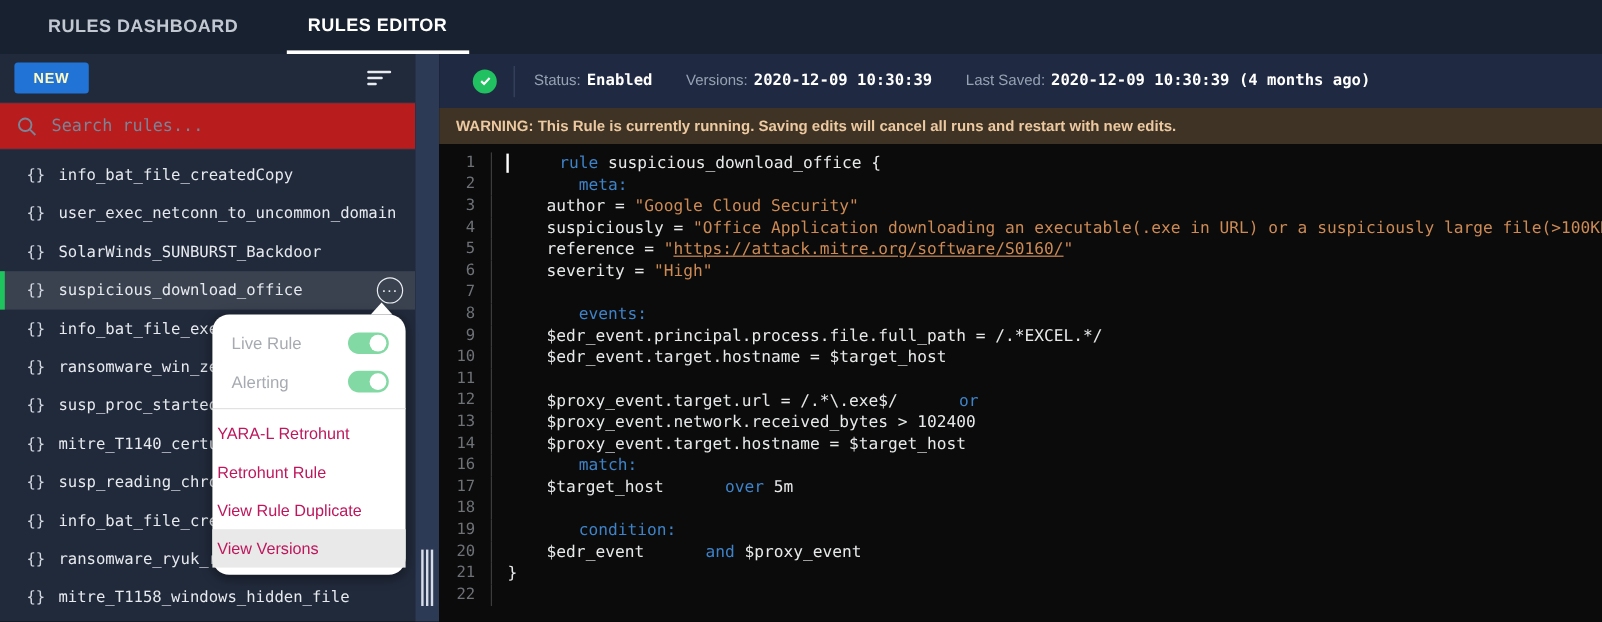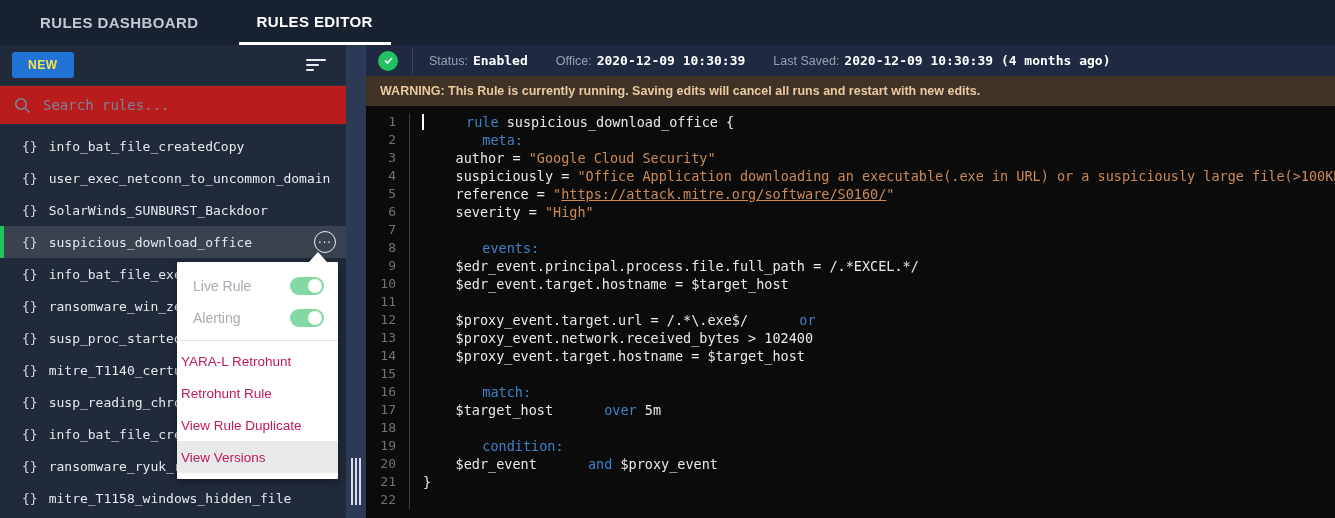--- a/index.html
+++ b/index.html
@@ -12,21 +12,21 @@
     background:#18212F; display:flex; align-items:stretch; }
   .tab { display:flex; align-items:center; padding:0 18px; margin-left:22px;
     font-size:15px; font-weight:bold; letter-spacing:.4px; color:#C2C8D2; cursor:pointer; }
   .tab.active { color:#FFFFFF; border-bottom:3px solid #FFFFFF; }
 
   
   .sidebar { position:absolute; left:0; top:45px; width:346px; height:473px;
     background:#212A3B; display:flex; flex-direction:column; }
   .side-head { height:40px; display:flex; align-items:center; justify-content:space-between;
     padding:0 16px 0 12px; }
-  .new-btn { background:#2173D6; color:#fde047; font-size:12px; font-weight:bold;
+  .new-btn { background:#2173D6; color:#fef9c3; font-size:12px; font-weight:bold;
     letter-spacing:.6px; border:none; border-radius:3px; padding:6px 16px; cursor:pointer; }
   .sort-icon { display:flex; flex-direction:column; gap:3px; cursor:pointer; padding:4px; }
   .sort-icon i { display:block; height:2px; background:#E8EBF0; border-radius:1px; }
   .sort-icon i:nth-child(1){ width:20px; } .sort-icon i:nth-child(2){ width:13px; }
   .sort-icon i:nth-child(3){ width:8px; }
   .search-row { height:40px; background:#b91c1c; border-top:1px solid #2A3345;
     border-bottom:1px solid #2A3345; display:flex; align-items:center; padding:0 14px; }
   .search-row svg { flex:none; margin-right:12px; }
   .search-input { background:transparent; border:none; outline:none; color:#C7CDD8;
     font-family:"DejaVu Sans Mono", monospace; font-size:14px; width:100%; }
@@ -45,22 +45,22 @@
     margin-top:-6px; }
 
   
   .strip { position:absolute; left:346px; top:45px; width:20px; height:473px; background:#2D3A55; }
   .grip { position:absolute; left:5px; top:413px; height:47px; display:flex; gap:2px; cursor:col-resize; }
   .grip i { display:block; width:2px; height:100%; background:#D8DEE9; }
 
   
   .main { position:absolute; left:366px; top:45px; width:969px; height:473px;
     display:flex; flex-direction:column; }
-  .status-bar { height:31px; background:#1F2A42; display:flex; align-items:center;
-    padding:0 12px; flex:none; }
+  .status-bar { height:45px; background:#1F2A42; display:flex; align-items:center;
+    padding:0 28px; flex:none; }
   .check { width:20px; height:20px; border-radius:50%; background:#21C061; flex:none;
     display:flex; align-items:center; justify-content:center; }
   .vdiv { width:1px; height:26px; background:#39455E; margin:0 16px 0 14px; flex:none; }
   .sgroup { display:flex; align-items:baseline; margin-right:28px; white-space:nowrap; }
   .slabel { color:#97A1B3; font-size:12.5px; margin-right:5px; }
   .svalue { color:#FFFFFF; font-family:"DejaVu Sans Mono", monospace; font-weight:bold;
     font-size:13px; }
   .warning-bar { height:30px; background:#3E3325; color:#ECC9A0; font-size:12.5px;
     font-weight:bold; display:flex; align-items:center; padding:0 14px; flex:none; }
 
@@ -71,21 +71,21 @@
     font-family:"DejaVu Sans Mono", monospace; font-size:13px; line-height:18px;
     border-right:1px solid #3C3C3C; user-select:none; }
   .ct { flex:1; padding-left:13px; font-family:"DejaVu Sans Mono", monospace;
     font-size:13.5px; line-height:18px; color:#E7E9EA; position:relative; }
   .c-k { color:#3E82C8;margin-left:43px; } .c-s { color:#CC8A55; }
   .c-u { color:#CC8A55; text-decoration:underline; } .c-p { color:#E7E9EA; }
   .cursor { position:absolute; left:12px; top:1px; width:2px; height:16px; background:#FFFFFF; }
 
   
   .popup { position:absolute; left:177px; top:262px; width:161px; background:#FFFFFF;
-    border-radius:1px; box-shadow:0 2px 10px rgba(0,0,0,.45); z-index:20; padding:8px 0 6px 0; }
+    border-radius:14px; box-shadow:0 2px 10px rgba(0,0,0,.45); z-index:20; padding:8px 0 6px 0; }
   .popup .caret { position:absolute; top:-10px; left:132px; width:0; height:0;
     border-left:9px solid transparent; border-right:9px solid transparent;
     border-bottom:10px solid #FFFFFF; }
   .toggle-row { height:32px; display:flex; align-items:center; justify-content:space-between;
     padding:0 14px 0 16px; cursor:pointer; }
   .toggle-row .tlabel { color:#A7ABB1; font-size:14px; }
   .toggle { width:34px; height:18px; border-radius:9px; background:#82D9A3; position:relative;
     flex:none; }
   .toggle::after { content:''; position:absolute; right:2px; top:2px; width:14px; height:14px;
     border-radius:50%; background:#FFFFFF; }
@@ -187,21 +187,21 @@
       <svg width="11" height="11" viewBox="0 0 11 11">
         <polyline points="2,5.6 4.4,8 9,3" fill="none" stroke="#FFFFFF" stroke-width="1.8"></polyline>
       </svg>
     </div>
     <div class="vdiv"></div>
     <div class="sgroup">
       <span class="slabel">Status:</span>
       <span class="svalue">Enabled</span>
     </div>
     <div class="sgroup">
-      <span class="slabel">Office:</span>
+      <span class="slabel">Versions:</span>
       <span class="svalue">2020-12-09 10:30:39</span>
     </div>
     <div class="sgroup">
       <span class="slabel">Last Saved:</span>
       <span class="svalue">2020-12-09 10:30:39 (4 months ago)</span>
     </div>
   </div>
   <div class="warning-bar">
     <span>WARNING: This Rule is currently running. Saving edits will cancel all runs and restart with new edits.</span>
   </div>
@@ -213,21 +213,20 @@
       <div class="cl"><span class="ln">5</span><span class="ct"><span class="c-p">    reference = </span><span class="c-s">"</span><span class="c-u">https://attack.mitre.org/software/S0160/</span><span class="c-s">"</span></span></div>
       <div class="cl"><span class="ln">6</span><span class="ct"><span class="c-p">    severity = </span><span class="c-s">"High"</span></span></div>
       <div class="cl"><span class="ln">7</span><span class="ct"></span></div>
       <div class="cl"><span class="ln">8</span><span class="ct"><span class="c-p">  </span><span class="c-k">events:</span></span></div>
       <div class="cl"><span class="ln">9</span><span class="ct"><span class="c-p">    $edr_event.principal.process.file.full_path = /.*EXCEL.*/</span></span></div>
       <div class="cl"><span class="ln">10</span><span class="ct"><span class="c-p">    $edr_event.target.hostname = $target_host</span></span></div>
       <div class="cl"><span class="ln">11</span><span class="ct"></span></div>
       <div class="cl"><span class="ln">12</span><span class="ct"><span class="c-p">    $proxy_event.target.url = /.*\.exe$/ </span><span class="c-k">or</span></span></div>
       <div class="cl"><span class="ln">13</span><span class="ct"><span class="c-p">    $proxy_event.network.received_bytes &gt; 102400</span></span></div>
       <div class="cl"><span class="ln">14</span><span class="ct"><span class="c-p">    $proxy_event.target.hostname = $target_host</span></span></div>
-      <div class="cl"><span class="ln">15</span><span class="ct"></span></div>
       <div class="cl"><span class="ln">16</span><span class="ct"><span class="c-p">  </span><span class="c-k">match:</span></span></div>
       <div class="cl"><span class="ln">17</span><span class="ct"><span class="c-p">    $target_host </span><span class="c-k">over</span><span class="c-p"> 5m</span></span></div>
       <div class="cl"><span class="ln">18</span><span class="ct"></span></div>
       <div class="cl"><span class="ln">19</span><span class="ct"><span class="c-p">  </span><span class="c-k">condition:</span></span></div>
       <div class="cl"><span class="ln">20</span><span class="ct"><span class="c-p">    $edr_event </span><span class="c-k">and</span><span class="c-p"> $proxy_event</span></span></div>
       <div class="cl"><span class="ln">21</span><span class="ct"><span class="c-p">}</span></span></div>
       <div class="cl"><span class="ln">22</span><span class="ct"></span></div>
     </div>
 </div>
 

